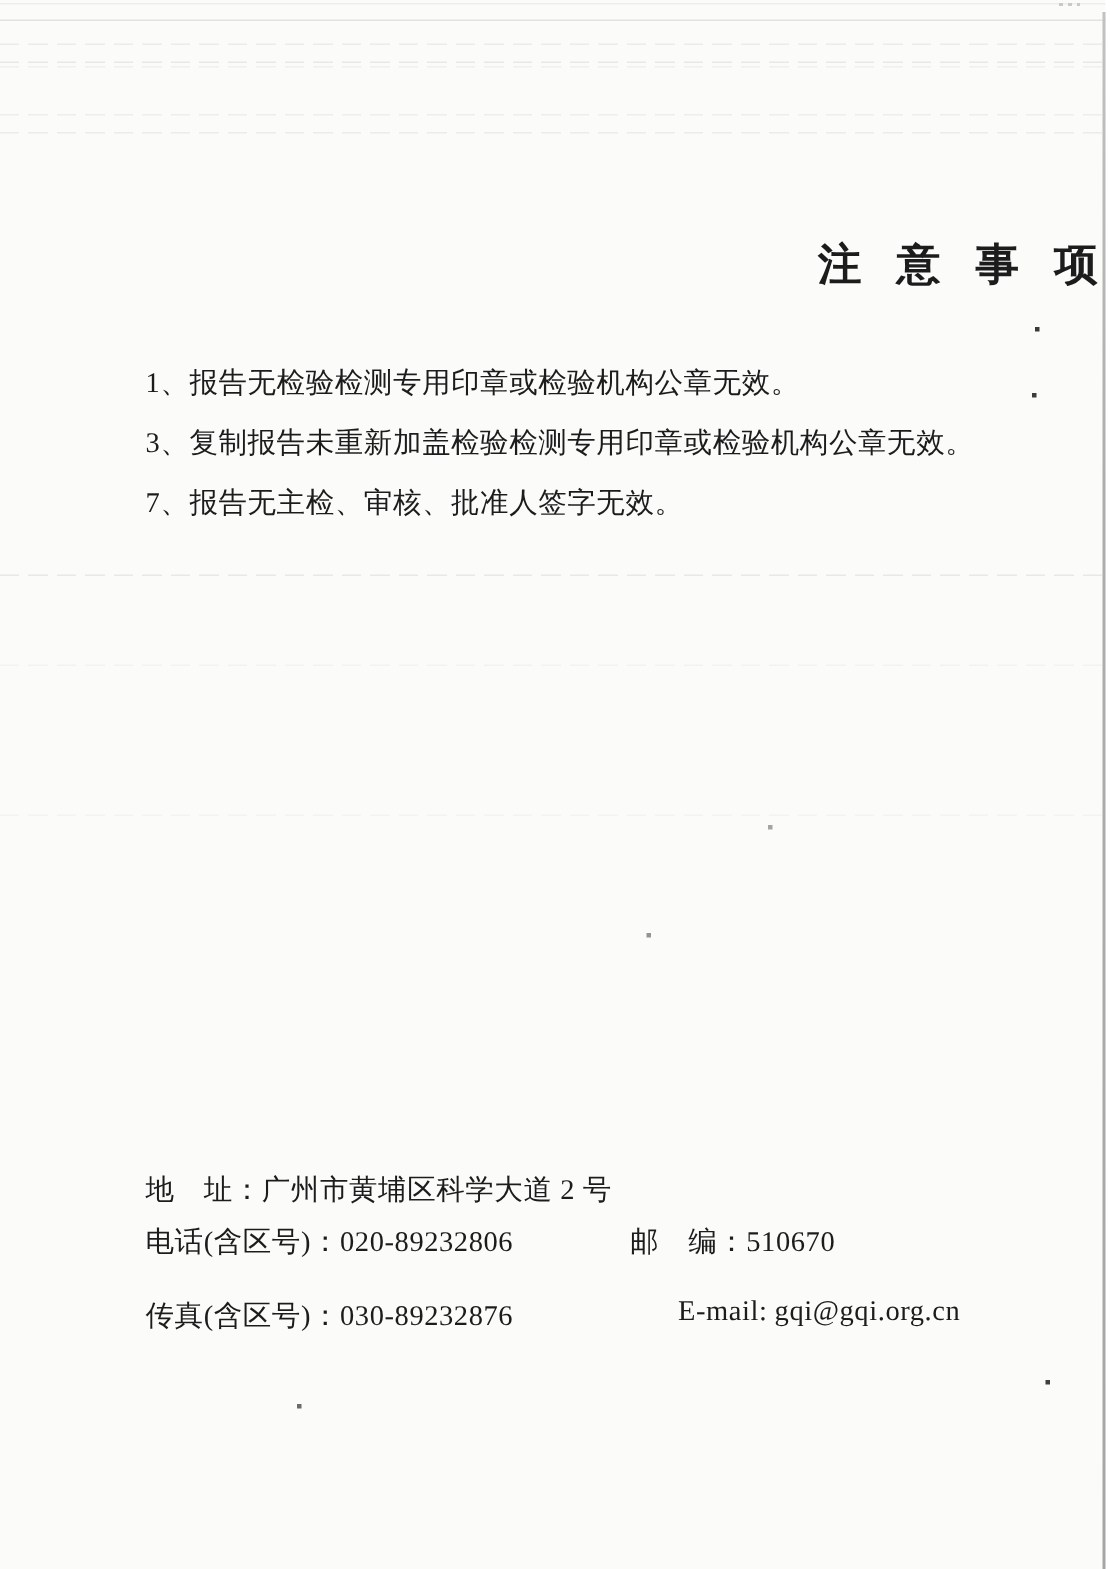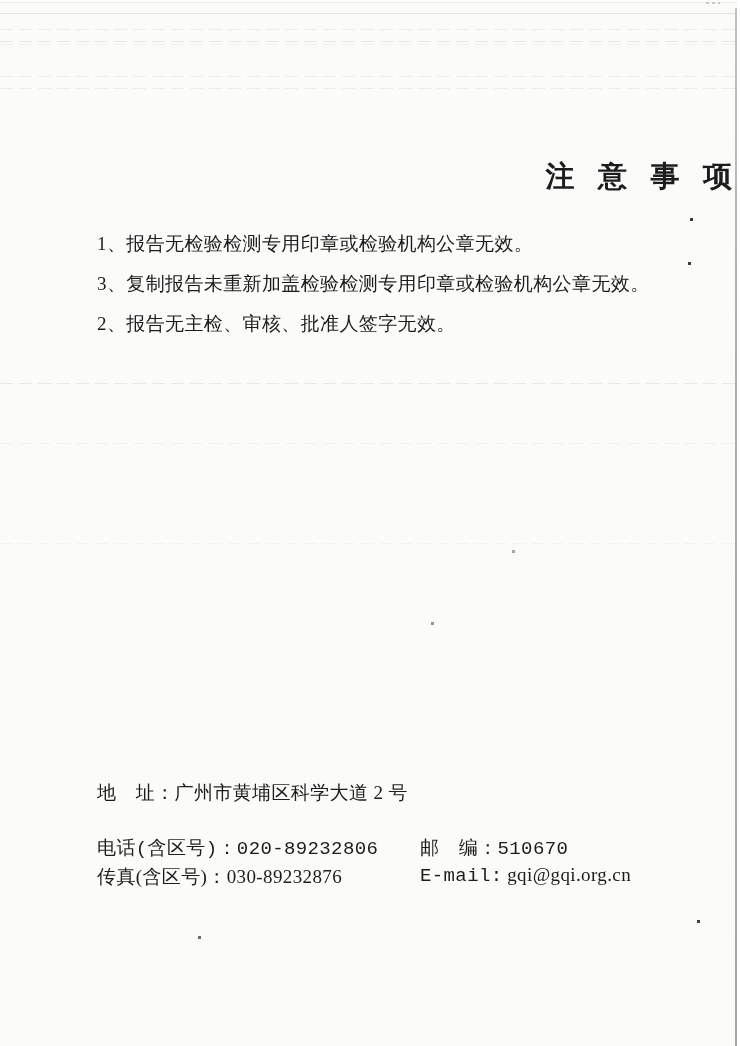--- a/index.html
+++ b/index.html
@@ -47,38 +47,39 @@
     left: 97px;
     width: 600px;
     list-style: none;
   }
   .notices li {
     font-size: 19px;
     line-height: 22px;
     margin-bottom: 18px;
     letter-spacing: 0.02em;
     white-space: nowrap;
+    margin-top: 12px;
   }
 
   
   .contact {
     position: absolute;
     top: 780px;
     left: 97px;
     width: 600px;
     font-size: 19px;
   }
   .contact-row { position: absolute; left: 0; white-space: nowrap; }
   .row-address { top: 0; }
-  .row-phone   { top: 55px; font-family: Liberation Mono, monospace; }
+  .row-phone   { top: 35px; }
   .row-fax     { top: 84px; }
   .col-right   { position: absolute; left: 323px; top: 0; white-space: nowrap; }
   .contact-label { letter-spacing: 0.02em; }
   .contact-value { letter-spacing: 0.02em; }
-  .email-label { font-family: Liberation Mono, monospace; }
+  .email-label { font-family: Liberation Serif, serif; margin-left: 32px; }
 
   
   .artifact { position: absolute; pointer-events: none; }
   .hline { left: 0; width: 100%; height: 1px; }
   .hline-dashed {
     left: 0; width: 100%; height: 1px;
     background: repeating-linear-gradient(90deg,
       var(--color-artifact) 0px, var(--color-artifact) 13px,
       transparent 13px, transparent 19px);
   }
@@ -123,21 +124,21 @@
   <div class="artifact edge-strip-right"></div>
   <div class="artifact edge-line-right"></div>
   <div class="artifact corner-mark"></div>
   <div class="artifact speck"></div>
 
   <h1 class="title">注 意 事 项</h1>
 
   <ul class="notices">
     <li>1、报告无检验检测专用印章或检验机构公章无效。</li>
     <li>3、复制报告未重新加盖检验检测专用印章或检验机构公章无效。</li>
-    <li>2、报告无主检、审核、批准人签字无效。</li>
+    <li>7、报告无主检、审核、批准人签字无效。</li>
   </ul>
 
   <div class="contact">
 
     <div class="contact-row row-address">
       <span class="contact-label">地　址：</span><span class="contact-value">广州市黄埔区科学大道 2 号</span>
     </div>
 
     <div class="contact-row row-phone">
       <span class="contact-label">电话(含区号)：</span><span class="contact-value">020-89232806</span>

